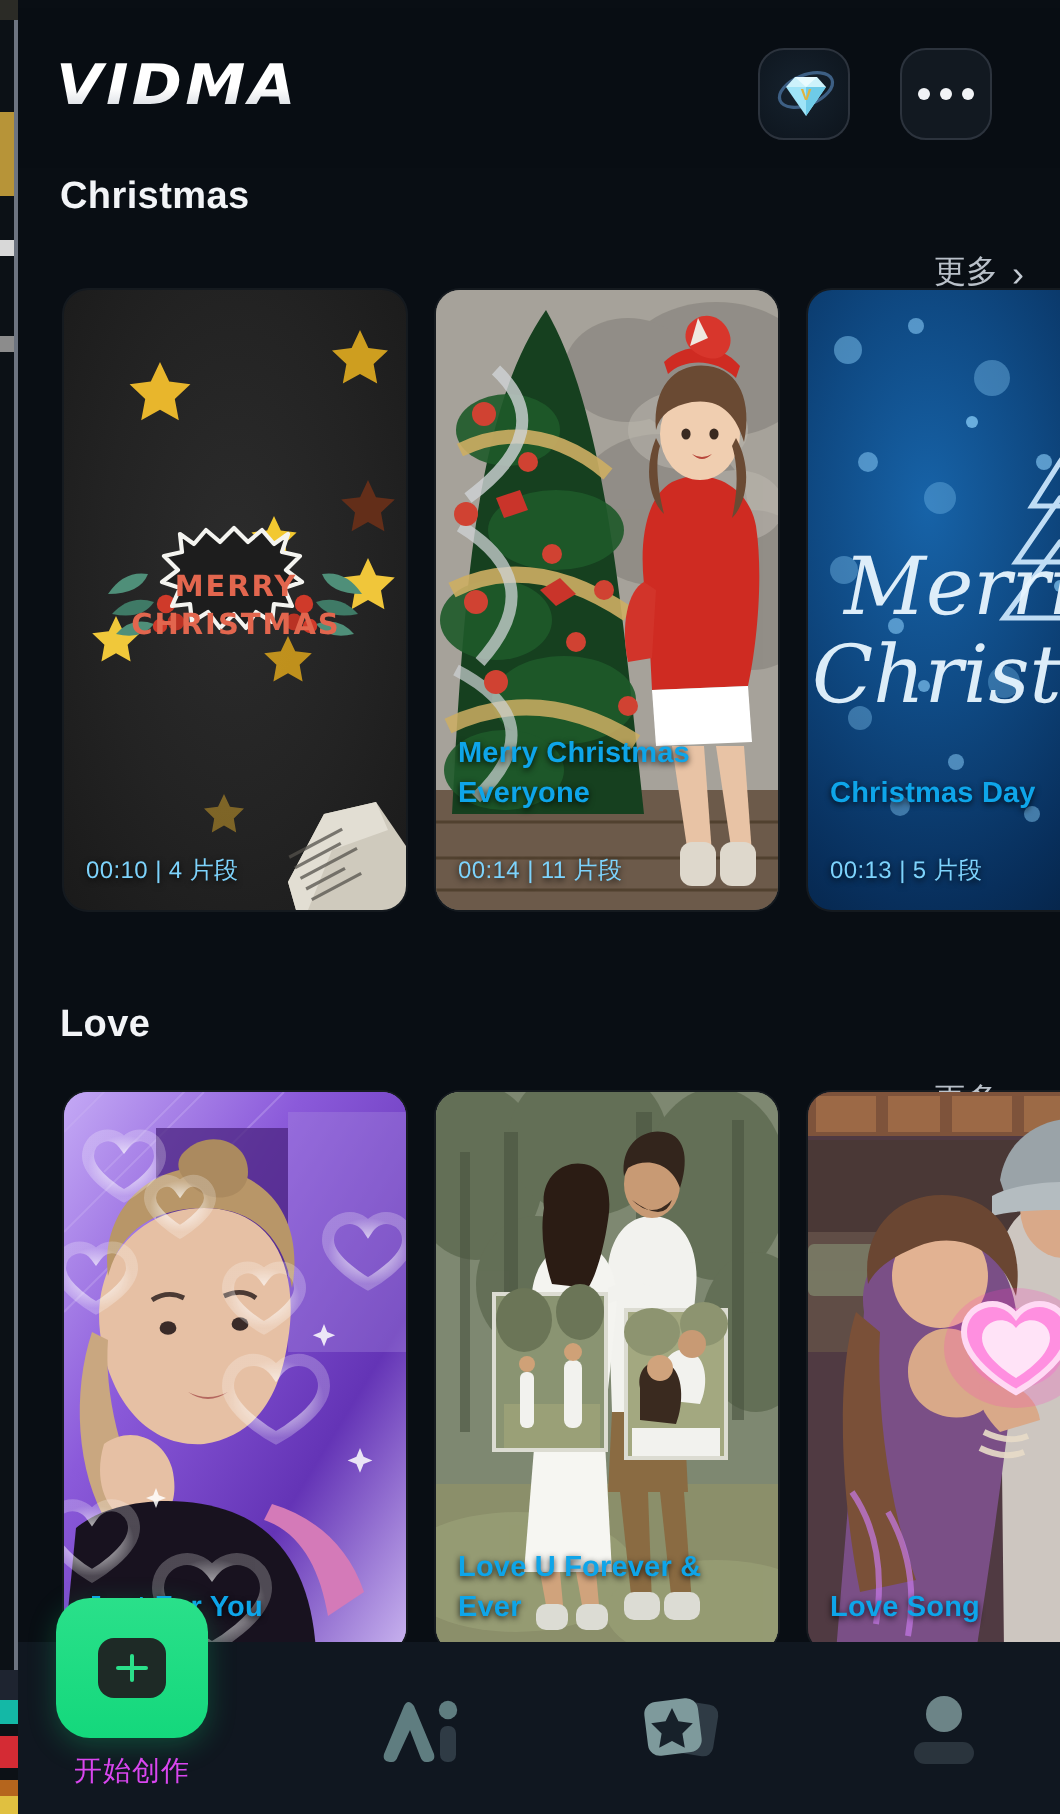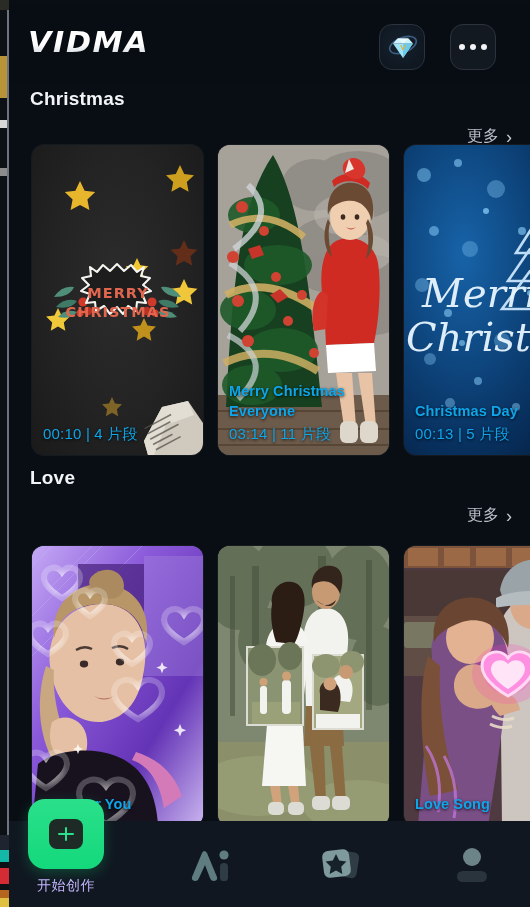--- a/index.html
+++ b/index.html
@@ -88,21 +88,21 @@
   }
   .card .art { position:absolute; inset:0; }
   .card .meta {
     position:absolute; left:0; right:0; bottom:0; padding:0 11px 11px 11px;
     text-shadow:0 1px 3px rgba(0,0,0,.85);
   }
   .card .cname {
     font-size:14.5px; font-weight:bold; color:#0ea5e9; line-height:1.42;
     letter-spacing:.1px;
   }
-  .card .cinfo { font-size:15px; color:#0ea5e9; margin-top:3px; letter-spacing:.2px; }
+  .card .cinfo { font-size:12px; color:#7dd3fc; margin-top:19px; letter-spacing:.2px; }
   
   #bottomnav {
     position:absolute; left:0; bottom:0; width:521px; height:86px;
     background:#101720;
   }
   #create-btn {
     position:absolute; left:19px; bottom:38px; width:76px; height:70px;
     border-radius:17px;
     background:linear-gradient(180deg,#2ae08a 0%,#14d87c 100%);
     box-shadow:0 4px 14px rgba(20,216,124,.25);
@@ -111,21 +111,21 @@
     position:absolute; left:50%; top:50%; transform:translate(-50%,-50%);
     width:34px; height:30px; border-radius:8px; background:#1e2a26;
   }
   #create-inner:before, #create-inner:after {
     content:""; position:absolute; background:#2ae08a; border-radius:1px;
   }
   #create-inner:before { left:50%; top:8px; width:2px; height:14px; transform:translateX(-50%); }
   #create-inner:after  { top:50%; left:9px; width:16px; height:2px; transform:translateY(-50%); }
   #create-label {
     position:absolute; left:19px; bottom:12px; width:76px; text-align:center;
-    font-size:14px; color:#c4b5fd; letter-spacing:.5px;
+    font-size:14px; color:#d946ef; letter-spacing:.5px;
   }
   .navicon { position:absolute; bottom:22px; width:48px; height:42px; }
   #nav-ai { left:177px; }
   #nav-template { left:307px; }
   #nav-profile { left:439px; }
 </style>
 </head>
 <body>
 
 <div id="desktop-edge">
@@ -312,21 +312,21 @@
             <g fill="#3a2a20">
                 <ellipse cx="125" cy="72" rx="2.3" ry="2.8"></ellipse>
                 <ellipse cx="139" cy="72" rx="2.3" ry="2.8"></ellipse>
               </g>
             <path d="M128 82 q5 5 10 0 q-5 3 -10 0z" fill="#b8473b"></path>
           </g>
         </svg>
       </div>
       <div class="meta">
         <div class="cname">Merry Christmas Everyone</div>
-        <div class="cinfo">03:14 | 11 片段</div>
+        <div class="cinfo">00:14 | 11 片段</div>
       </div>
     </div>
 
     <div class="card">
       <div class="art" style="background:radial-gradient(ellipse at 35% 35%, #1763a8 0%, #0f4a84 35%, #082f5c 70%, #041a36 100%);">
         <svg viewBox="0 0 171 310" width="171" height="310">
           <g fill="#8fd4ff">
             <circle cx="20" cy="30" r="7" opacity=".45"></circle>
               <circle cx="54" cy="18" r="4" opacity=".55"></circle>
             <circle cx="92" cy="44" r="9" opacity=".35"></circle>
@@ -360,21 +360,21 @@
           <text x="2" y="206" font-family="DejaVu Serif, serif" font-style="italic" font-size="40" fill="#e8f6ff" opacity=".95">Christm</text>
         </svg>
       </div>
       <div class="meta">
         <div class="cname">Christmas Day</div>
         <div class="cinfo">00:13 | 5 片段</div>
       </div>
     </div>
   </div>
 
-  <div class="section-head" style="top:467px;">
+  <div class="section-head" style="top:502px;">
     <div class="section-title">Love</div>
     <div class="section-more">
       <span>更多</span>
       <span class="chev">›</span>
     </div>
   </div>
 
   <div class="row" style="top:546px; height:280px;">
 
     <div class="card">
@@ -517,20 +517,23 @@
                 <ellipse cx="40" cy="8" rx="12" ry="11"></ellipse>
               </g>
             <path d="M20 34 C18 24 28 18 34 22 C42 26 42 40 38 48 L20 46z" fill="#f2f2ee"></path>
             <circle cx="34" cy="18" r="7" fill="#c89a74"></circle>
             <path d="M8 40 C6 30 14 24 22 28 C30 32 30 48 26 58 L8 56z" fill="#3a2a1f"></path>
             <circle cx="18" cy="30" r="6.5" fill="#d0a37c"></circle>
             <rect x="4" y="60" width="44" height="14" fill="#f2f2ee"></rect>
           </g>
         </svg>
       </div>
+      <div class="meta">
+        <div class="cname">Love U Forever &amp; Ever</div>
+      </div>
     </div>
 
     <div class="card">
       <div class="art" style="background:linear-gradient(160deg,#6d4a4a 0%,#5d4048 35%,#4a3344 70%,#3a2838 100%);">
         <svg viewBox="0 0 171 280" width="171" height="280">
           <rect width="171" height="280" fill="#503a42"></rect>
 
           <rect x="0" y="0" width="171" height="22" fill="#8a5a3a" opacity=".8"></rect>
           <g fill="#a4704a" opacity=".8">
             <rect x="4" y="2" width="30" height="18"></rect>

